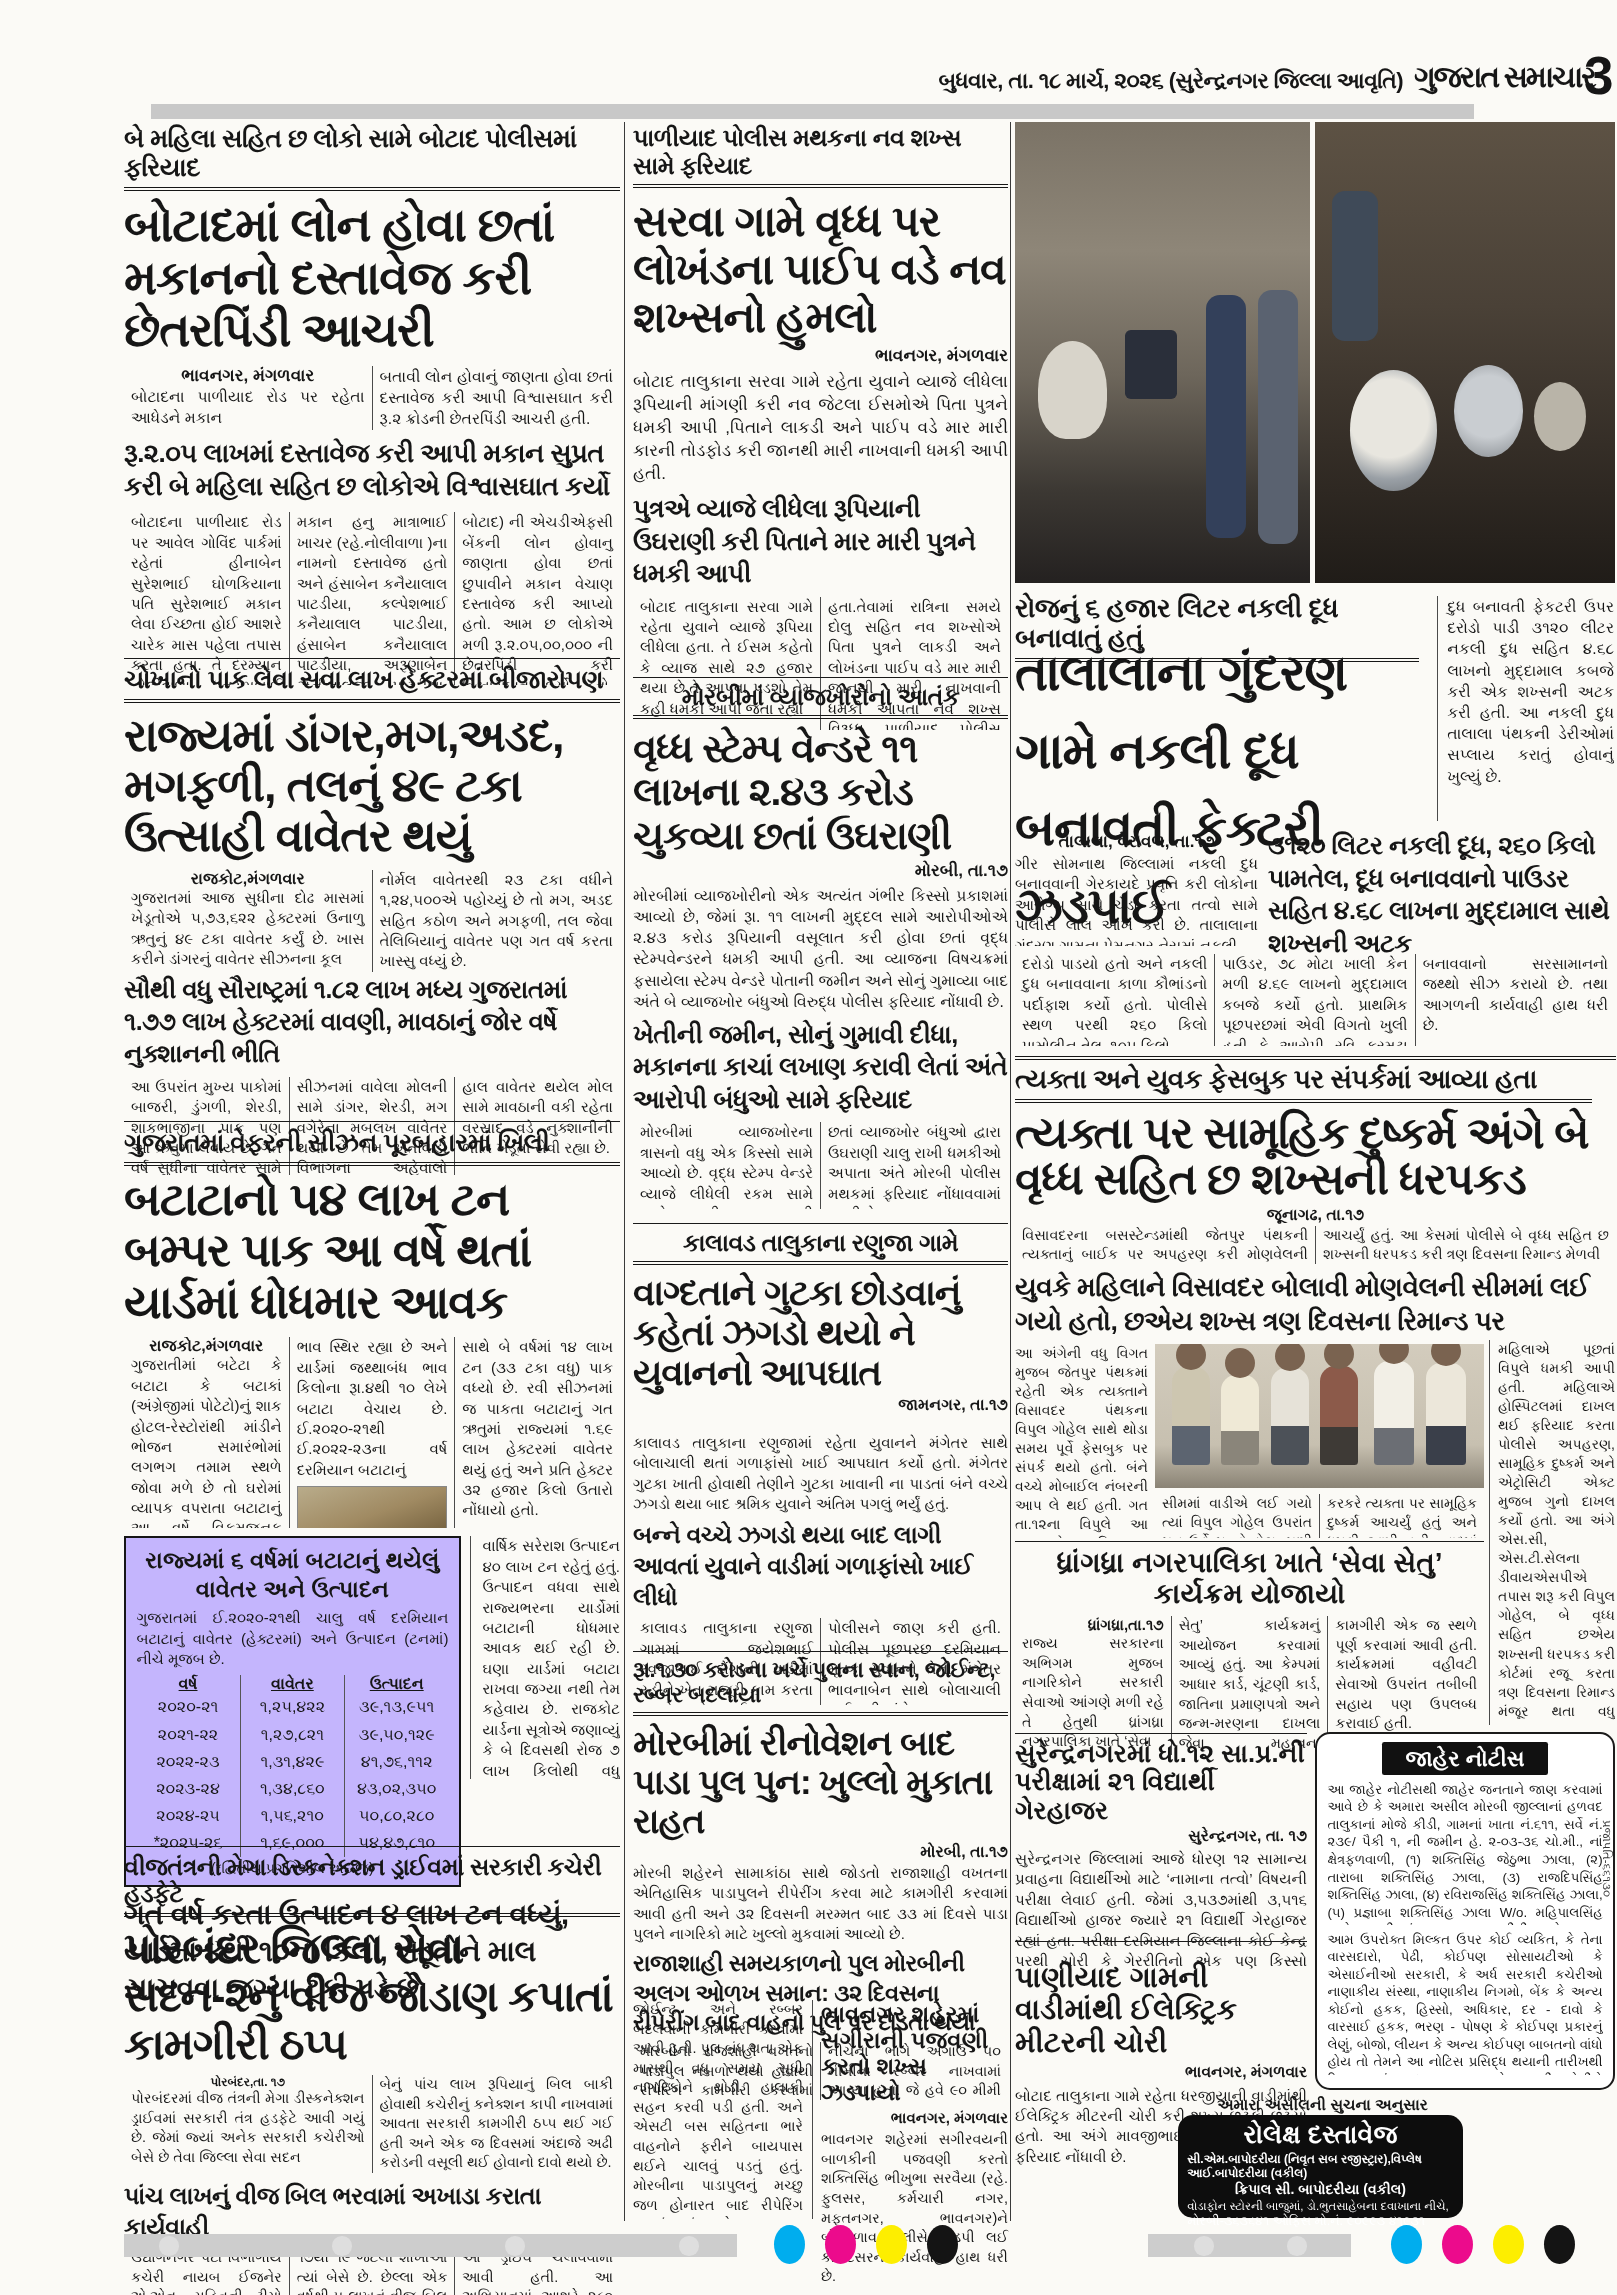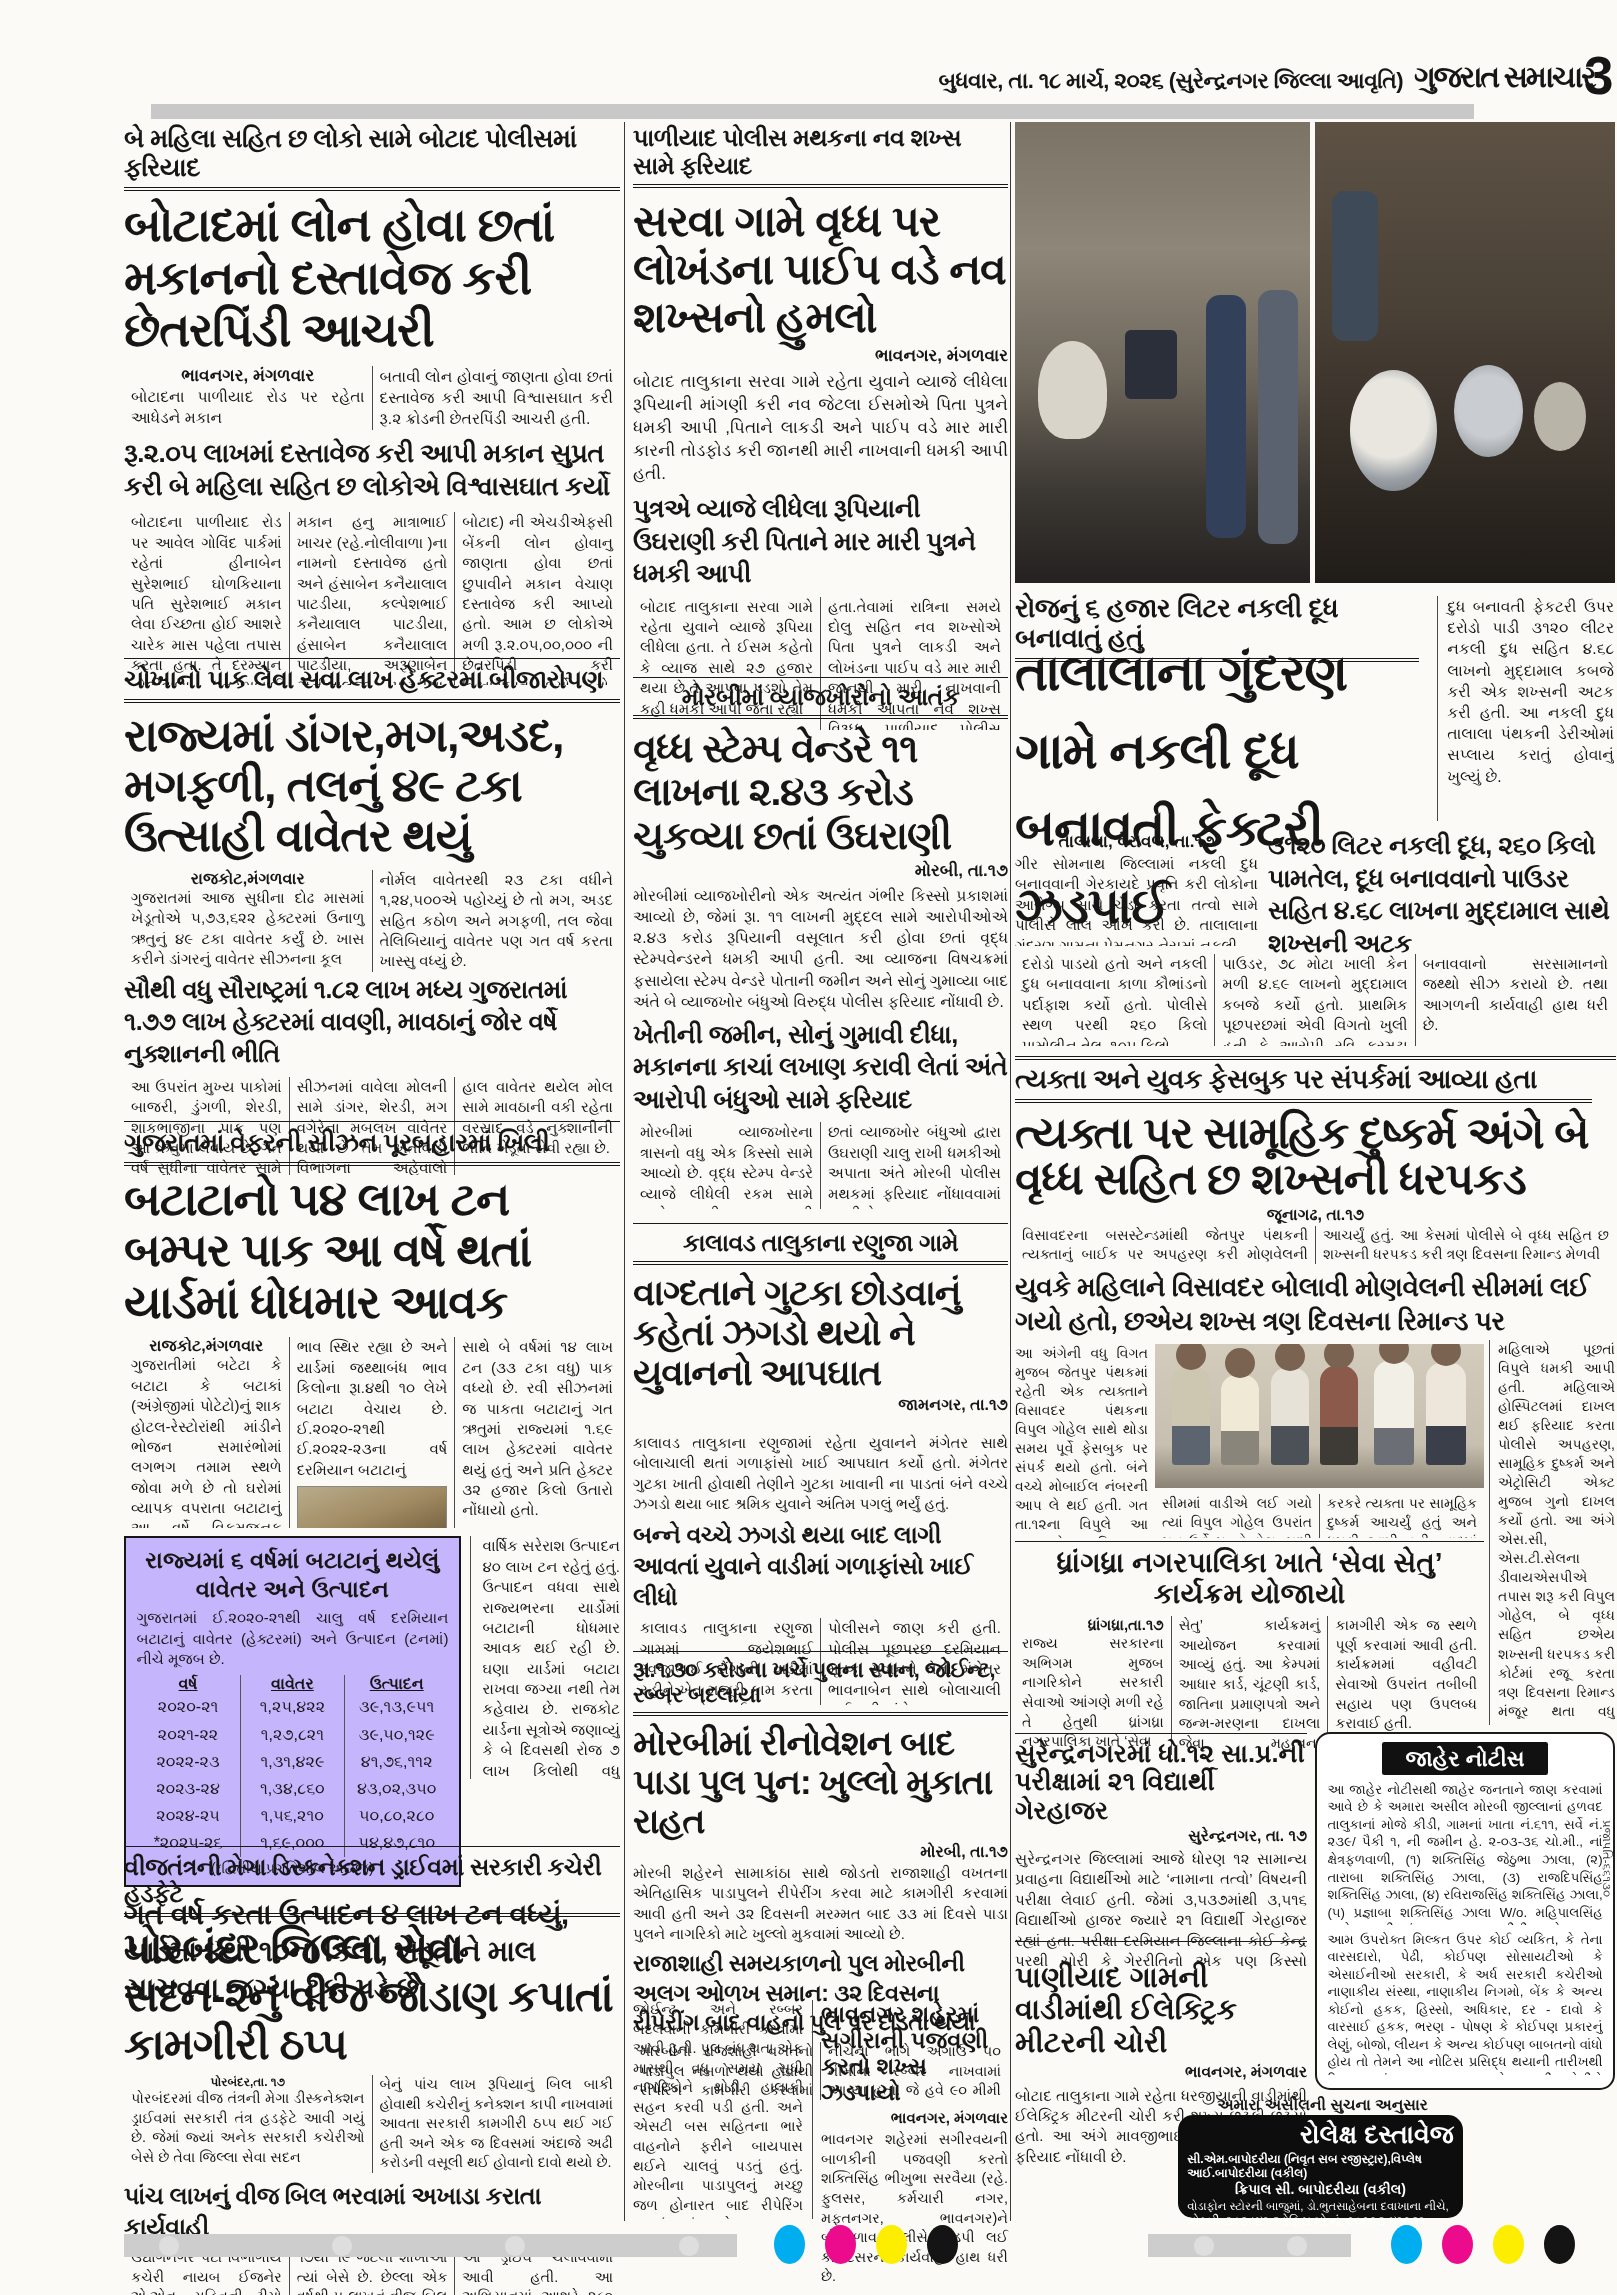--- a/index.html
+++ b/index.html
@@ -305,21 +305,21 @@
 
   <div class="abs notice" style="left:1315px;top:1732px;width:300px;height:358px;padding:8px 10.4px;">
     <div class="ctr"><span class="ntitle" style="font-size:22px;">જાહેર નોટીસ</span></div>
     <div class="bod" style="font-size:13.3px;margin-top:5.8px;line-height:1.32;height:144px;overflow:hidden;">આ જાહેર નોટીસથી જાહેર જનતાને જાણ કરવામાં આવે છે કે અમારા અસીલ મોરબી જીલ્લાનાં હળવદ તાલુકાનાં મોજે કીડી, ગામનાં ખાતા નં.૬૧૧, સર્વે નં. ૨૩૯/ પૈકી ૧, ની જમીન હે. ૨-૦૩-૩૬ ચો.મી., નાં ક્ષેત્રફળવાળી, (૧) શક્તિસિંહ જેઠુભા ઝાલા, (૨) તારાબા શક્તિસિંહ ઝાલા, (૩) રાજદિપસિંહ શક્તિસિંહ ઝાલા, (૪) રવિરાજસિંહ શક્તિસિંહ ઝાલા, (૫) પ્રજ્ઞાબા શક્તિસિંહ ઝાલા W/o. મહિપાલસિંહ જાડેજા, ની સંયુક્ત હકક માલીકી અને કબ્જા ભોગવટાની આવેલી છે. તેઓ પાસેથી અમારા અસીલ ઉપરોક્ત મિલ્કત અવેજ ચુકવીને ખાલી કબ્જે ખરીદવા માંગે છે. તેનો વેચાણ દસ્તાવેજ અમારા અસીલ તેઓ જોગ નોંધાવવા માંગે છે.</div>
     <div class="bod" style="font-size:13.3px;margin-top:5.8px;line-height:1.32;height:144px;overflow:hidden;">આમ ઉપરોક્ત મિલ્કત ઉપર કોઈ વ્યકિત, કે તેના વારસદારો, પેઢી, કોઈપણ સોસાયટીઓ કે એસાઈનીઓ સરકારી, કે અર્ધ સરકારી કચેરીઓ નાણાકીય સંસ્થા, નાણાકીય નિગમો, બેંક કે અન્ય કોઈનો હકક, હિસ્સો, અધિકાર, દર - દાવો કે વારસાઈ હકક, ભરણ - પોષણ કે કોઈપણ પ્રકારનું લેણું, બોજો, લીયન કે અન્ય કોઈપણ બાબતનો વાંધો હોય તો તેમને આ નોટિસ પ્રસિદ્ધ થયાની તારીખથી દિન ૭ માં આધાર પુરાવા સાથે અમારી ઓફીસે જણાવવું. કોઈપણ પ્રકારનો વાંધો કે તકરાર નહીં આવે તો લાગ-ભાગ જતો યાને વેવ કરેલ છે તેમ માની મિલ્કત પરત્વે વેચાણનો વયવહાર પુર્ણ કરશે. પોતાના નામે કરાવી લેશે અને ત્યારબાદ કોઈનો વાંધો અમારા અસીલને માન્ય રહેશે નહી. જેની લાગતા વળગતા સર્વેએ નોંધ લેવી.</div>
   </div>
   <div class="abs vtext" style="left:1601px;top:1820px;height:248px;">પ્રજાપતિ-૬૬૧૩૦</div>
 
   <div class="abs dl" style="left:1184px;top:2096px;width:277px;font-size:15.6px;text-align:center;">અમારા અસીલની સુચના અનુસાર</div>
   <div class="abs adbox" style="left:1178px;top:2115px;width:285px;height:103px;padding:4.6px 9.2px;">
-    <div class="ctr" style="font-size:25.4px;font-weight:bold;text-align:right;">રોલેક્ષ દસ્તાવેજ</div>
+    <div class="ctr" style="font-size:25.4px;font-weight:bold;">રોલેક્ષ દસ્તાવેજ</div>
     <div style="font-size:12px;font-weight:bold;margin-top:2.3px;">સી.એમ.બાપોદરીયા (નિવૃત સબ રજીસ્ટ્રાર),વિપ્લેષ આઈ.બાપોદરીયા (વકીલ)</div>
     <div class="ctr" style="font-size:14px;font-weight:bold;margin-top:1.2px;">ક્રિપાલ સી. બાપોદરીયા (વકીલ)</div>
     <div style="font-size:11.6px;margin-top:1.2px;">વોડાફોન સ્ટોરની બાજુમાં, ડો.ભુતસાહેબના દવાખાના નીચે,</div>
     <div style="font-size:12.7px;margin-top:1.2px;">મોરબી-૩૬૩૬૪૧ ઓફિસ મો.નં. ૯૦૯૯૩ ૪૧૯૩૧</div>
   </div>
 
   <div class="abs bar" style="left:124px;top:2234px;width:613px;height:23px;">
     <div class="barc" style="left:35px;"></div>
     <div class="barc" style="left:208px;"></div>
     <div class="barc" style="left:381px;"></div>

